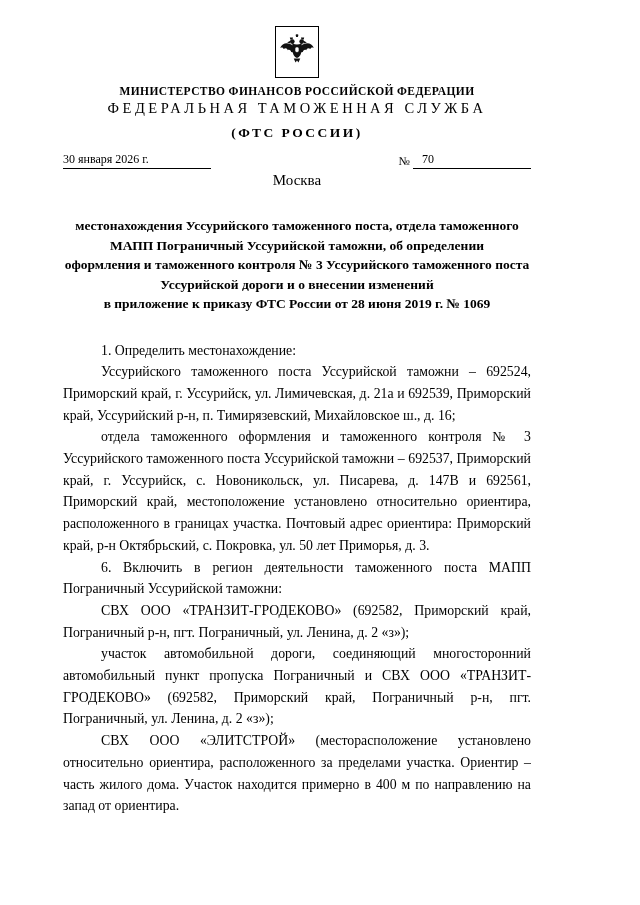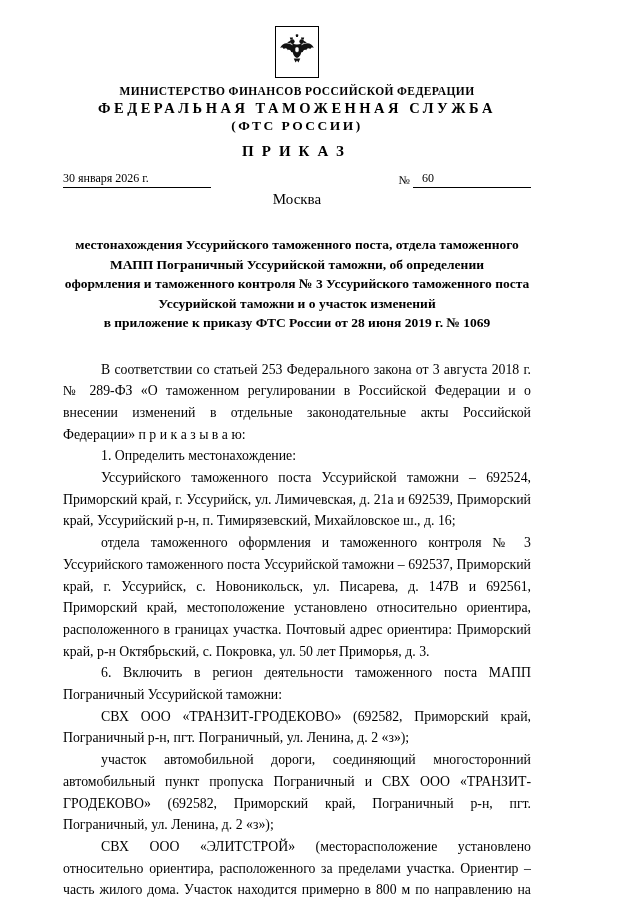--- a/index.html
+++ b/index.html
@@ -11,22 +11,22 @@
     overflow:hidden;
     position:relative;
   }
   .emblem-box{
     width:44px;height:52px;border:1.6px solid #000;
     margin:0 auto 7px auto;
     display:flex;align-items:center;justify-content:center;
     box-sizing:border-box;
   }
   .ministry{text-align:center;font-weight:bold;font-size:11.5px;letter-spacing:0.4px;}
-  .agency{text-align:center;font-weight:bold;font-size:14.5px;letter-spacing:3.5px;margin-top:3px;}
-  .agency-short{text-align:center;font-weight:bold;font-size:13.5px;letter-spacing:2.5px;margin-top:1px;}
+  .agency{text-align:center;font-weight:normal;font-size:14.5px;letter-spacing:3.5px;margin-top:3px;}
+  .agency-short{text-align:center;font-weight:bold;font-size:13.5px;letter-spacing:2.5px;margin-top:8px;}
   .doc-type{text-align:center;font-weight:bold;font-size:15px;letter-spacing:8px;margin-top:9px;}
   .date-row{display:flex;justify-content:space-between;align-items:flex-end;margin-top:11px;font-size:12px;}
   .date-field{border-bottom:1.2px solid #000;min-width:142px;padding:0 6px 1px 0;}
   .num-group{display:flex;align-items:flex-end;}
   .num-label{margin-right:3px;}
   .num-value{display:inline-block;border-bottom:1.2px solid #000;width:118px;padding:0 0 1px 9px;box-sizing:border-box;}
   .city{text-align:center;font-size:15px;margin-top:3px;}
   .title{margin-top:27px;text-align:center;font-weight:bold;font-size:13.5px;line-height:19.5px;}
   .body{margin-top:26px;font-size:13.8px;line-height:21.7px;text-align:justify;}
   .body p{margin:0;text-indent:38px;}
@@ -52,44 +52,42 @@
         <path d="M60 33 C74 22 91 24 97 39 C92 36.5 88 38 87 42 C82 38 77 40 76 45 C71 42 67 45 66 51 C63 48 61 51 59 55 Z"></path>
         <path d="M41 68 h18 l-5 11 -4 -5.5 -4 5.5 z"></path>
         <rect x="44.5" y="36" width="11" height="15" rx="4.5" fill="#fff" stroke="#111" stroke-width="1.6"></rect>
       </g>
     </svg>
   </div>
 
   <div class="ministry">МИНИСТЕРСТВО ФИНАНСОВ РОССИЙСКОЙ ФЕДЕРАЦИИ</div>
   <div class="agency">ФЕДЕРАЛЬНАЯ ТАМОЖЕННАЯ СЛУЖБА</div>
   <div class="agency-short">(ФТС РОССИИ)</div>
-  <div class="doc-type">ПРИКАЗ</div>
 
   <div class="date-row">
     <span class="date-field">30 января 2026 г.</span>
     <span class="num-group">
       <span class="num-label">№</span>
-      <span class="num-value">60</span>
+      <span class="num-value">70</span>
     </span>
   </div>
 
   <div class="city">Москва</div>
 
   <div class="title">
     <div>местонахождения Уссурийского таможенного поста, отдела таможенного</div>
     <div>МАПП Пограничный Уссурийской таможни, об определении</div>
     <div>оформления и таможенного контроля № 3 Уссурийского таможенного поста</div>
-    <div>Уссурийской таможни и о участок изменений</div>
+    <div>Уссурийской дороги и о внесении изменений</div>
     <div>в приложение к приказу ФТС России от 28 июня 2019 г. № 1069</div>
   </div>
 
   <div class="body">
-    <p>В соответствии со статьей 253 Федерального закона от 3 августа 2018 г. № 289-ФЗ «О таможенном регулировании в Российской Федерации и о внесении изменений в отдельные законодательные акты Российской Федерации» п р и к а з ы в а ю:</p>
     <p>1. Определить местонахождение:</p>
     <p>Уссурийского таможенного поста Уссурийской таможни – 692524, Приморский край, г. Уссурийск, ул. Лимичевская, д. 21а и 692539, Приморский край, Уссурийский р-н, п. Тимирязевский, Михайловское ш., д. 16;</p>
     <p>отдела таможенного оформления и таможенного контроля № 3 Уссурийского таможенного поста Уссурийской таможни – 692537, Приморский край, г. Уссурийск, с. Новоникольск, ул. Писарева, д. 147В и 692561, Приморский край, местоположение установлено относительно ориентира, расположенного в границах участка. Почтовый адрес ориентира: Приморский край, р-н Октябрьский, с. Покровка, ул. 50 лет Приморья, д. 3.</p>
     <p>6. Включить в регион деятельности таможенного поста МАПП Пограничный Уссурийской таможни:</p>
     <p>СВХ ООО «ТРАНЗИТ-ГРОДЕКОВО» (692582, Приморский край, Пограничный р-н, пгт. Пограничный, ул. Ленина, д. 2 «з»);</p>
     <p>участок автомобильной дороги, соединяющий многосторонний автомобильный пункт пропуска Пограничный и СВХ ООО «ТРАНЗИТ-ГРОДЕКОВО» (692582, Приморский край, Пограничный р-н, пгт. Пограничный, ул. Ленина, д. 2 «з»);</p>
-    <p>СВХ ООО «ЭЛИТСТРОЙ» (месторасположение установлено относительно ориентира, расположенного за пределами участка. Ориентир – часть жилого дома. Участок находится примерно в 800 м по направлению на запад от ориентира.</p>
+    <p>СВХ ООО «ЭЛИТСТРОЙ» (месторасположение установлено относительно ориентира, расположенного за пределами участка. Ориентир – часть жилого дома. Участок находится примерно в 400 м по направлению на запад от ориентира.</p>
   </div>
 
 </div>
 
 </body></html>

